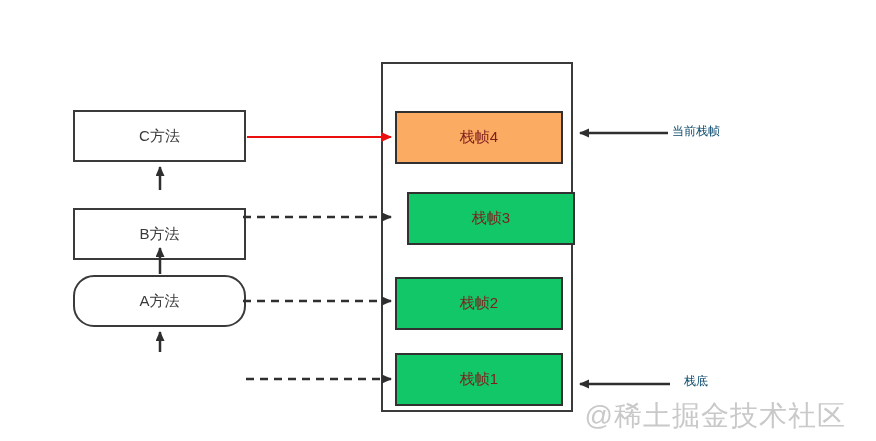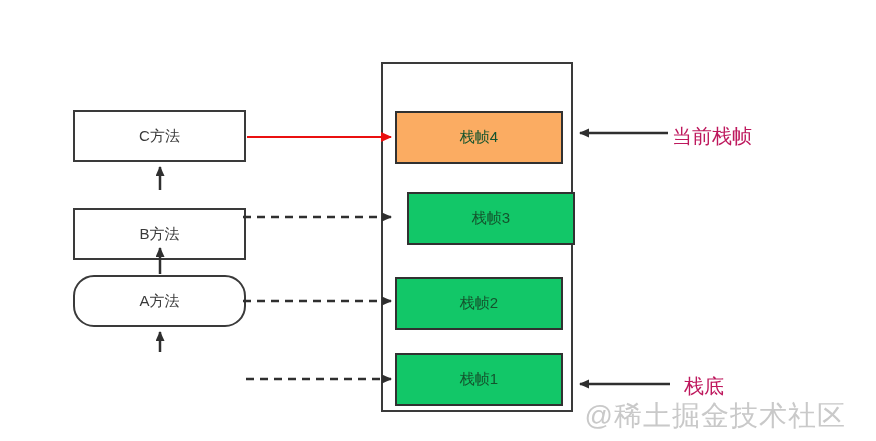--- a/index.html
+++ b/index.html
@@ -29,30 +29,30 @@
     position:absolute;
     left:381px;top:62px;width:192px;height:350px;
     border:2px solid #3a3a3a;box-sizing:border-box;
     background:#ffffff;
   }
   
   .frame{
     position:absolute;left:12px;width:168px;height:53px;
     display:flex;align-items:center;justify-content:center;
     border:2px solid #313131;box-sizing:border-box;
-    font-size:15px;color:#14532d;
+    font-size:15px;color:#7f1d1d;
   }
   .frame-4{top:47px;}
   .frame-3{top:128px;margin-left:12px;}
   .frame-2{top:213px;}
   .frame-1{top:289px;}
   
   .annotation{
     position:absolute;
-    font-size:20px;color:#be185d;white-space:nowrap;
+    font-size:12px;color:#0c4a6e;white-space:nowrap;
   }
   .anno-current{left:672px;top:123px;}
   .anno-bottom{left:684px;top:373px;}
   
   .watermark{
     position:absolute;right:16px;bottom:6px;
     font-size:28px;color:#c9c9c9;letter-spacing:1px;
     white-space:nowrap;
   }
   svg.overlay{

